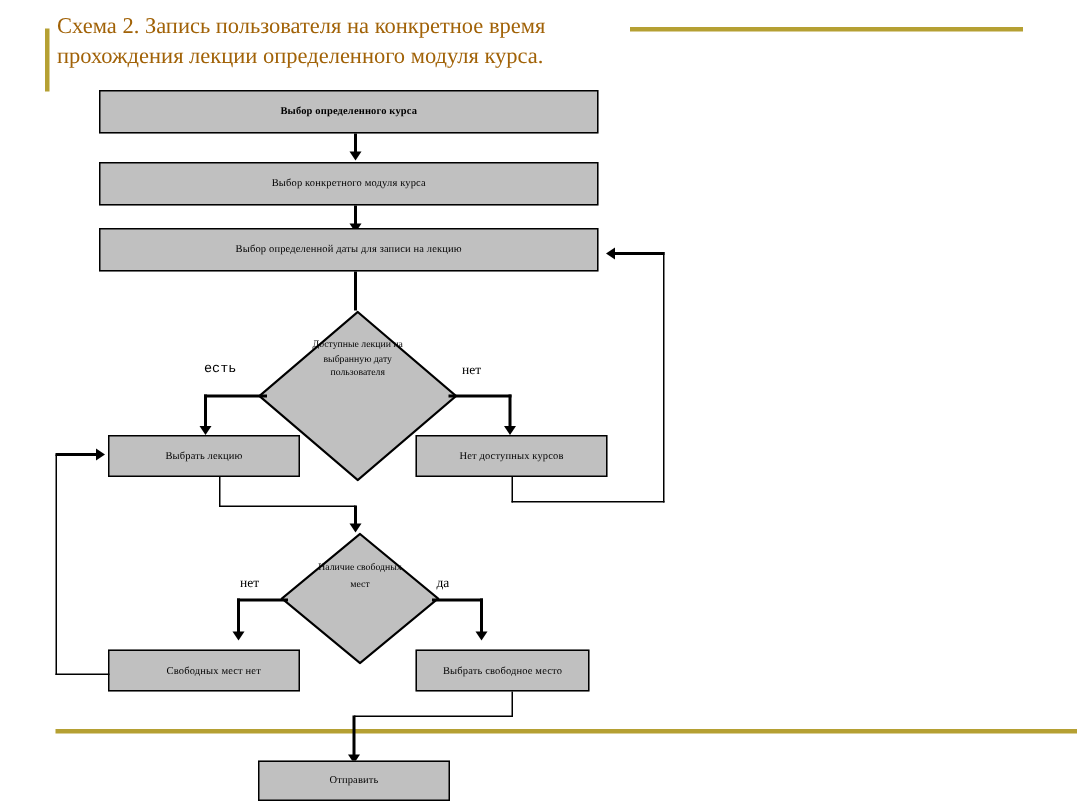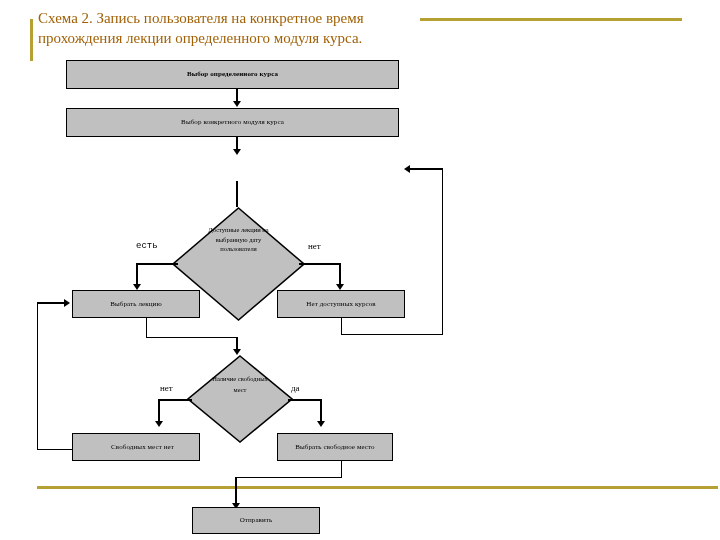--- a/index.html
+++ b/index.html
@@ -144,20 +144,23 @@
   <div class="ln-v thick" style="left:236px; top:89px; height:13px;"></div>
   <div class="arrow-down" style="left:233px; top:101px;"></div>
 
   <div class="node-box" style="left:66px; top:108px; width:333px; height:29px;">
     <span>Выбор конкретного модуля курса</span>
   </div>
 
   <div class="ln-v thick" style="left:236px; top:137px; height:13px;"></div>
   <div class="arrow-down" style="left:233px; top:149px;"></div>
 
+  <div class="node-box" style="left:66px; top:152px; width:333px; height:29px;">
+    <span>Выбор определенной даты для записи на лекцию</span>
+  </div>
 
   <div class="ln-v thick" style="left:236px; top:181px; height:26px;"></div>
 
   <div class="node-diamond" style="left:172px; top:207px; width:133px; height:114px;">
     <svg class="dia-shape" viewBox="0 0 133 114" preserveAspectRatio="none">
       <polygon points="66.5,1 132,57 66.5,113 1,57" fill="#c0c0c0" stroke="#000000" stroke-width="1.5"></polygon>
     </svg>
     <div class="dia-label">Доступные лекции на выбранную дату пользователя</div>
   </div>
 
@@ -218,17 +221,17 @@
   <div class="ln-h" style="left:37px; top:449px; width:36px;"></div>
   <div class="ln-v" style="left:37px; top:303px; height:147px;"></div>
   <div class="ln-h thick" style="left:37px; top:302px; width:28px;"></div>
   <div class="arrow-right" style="left:64px; top:299px;"></div>
 
   <div class="ln-v" style="left:341px; top:461px; height:17px;"></div>
   <div class="ln-h" style="left:236px; top:477px; width:106px;"></div>
   <div class="ln-v thick" style="left:235px; top:477px; height:27px;"></div>
   <div class="arrow-down" style="left:232px; top:503px;"></div>
 
-  <div class="node-box" style="left:172px; top:507px; width:128px; height:27px;margin-left:20px;">
+  <div class="node-box" style="left:172px; top:507px; width:128px; height:27px;">
     <span>Отправить</span>
   </div>
 
 </div>
 
 </body></html>

